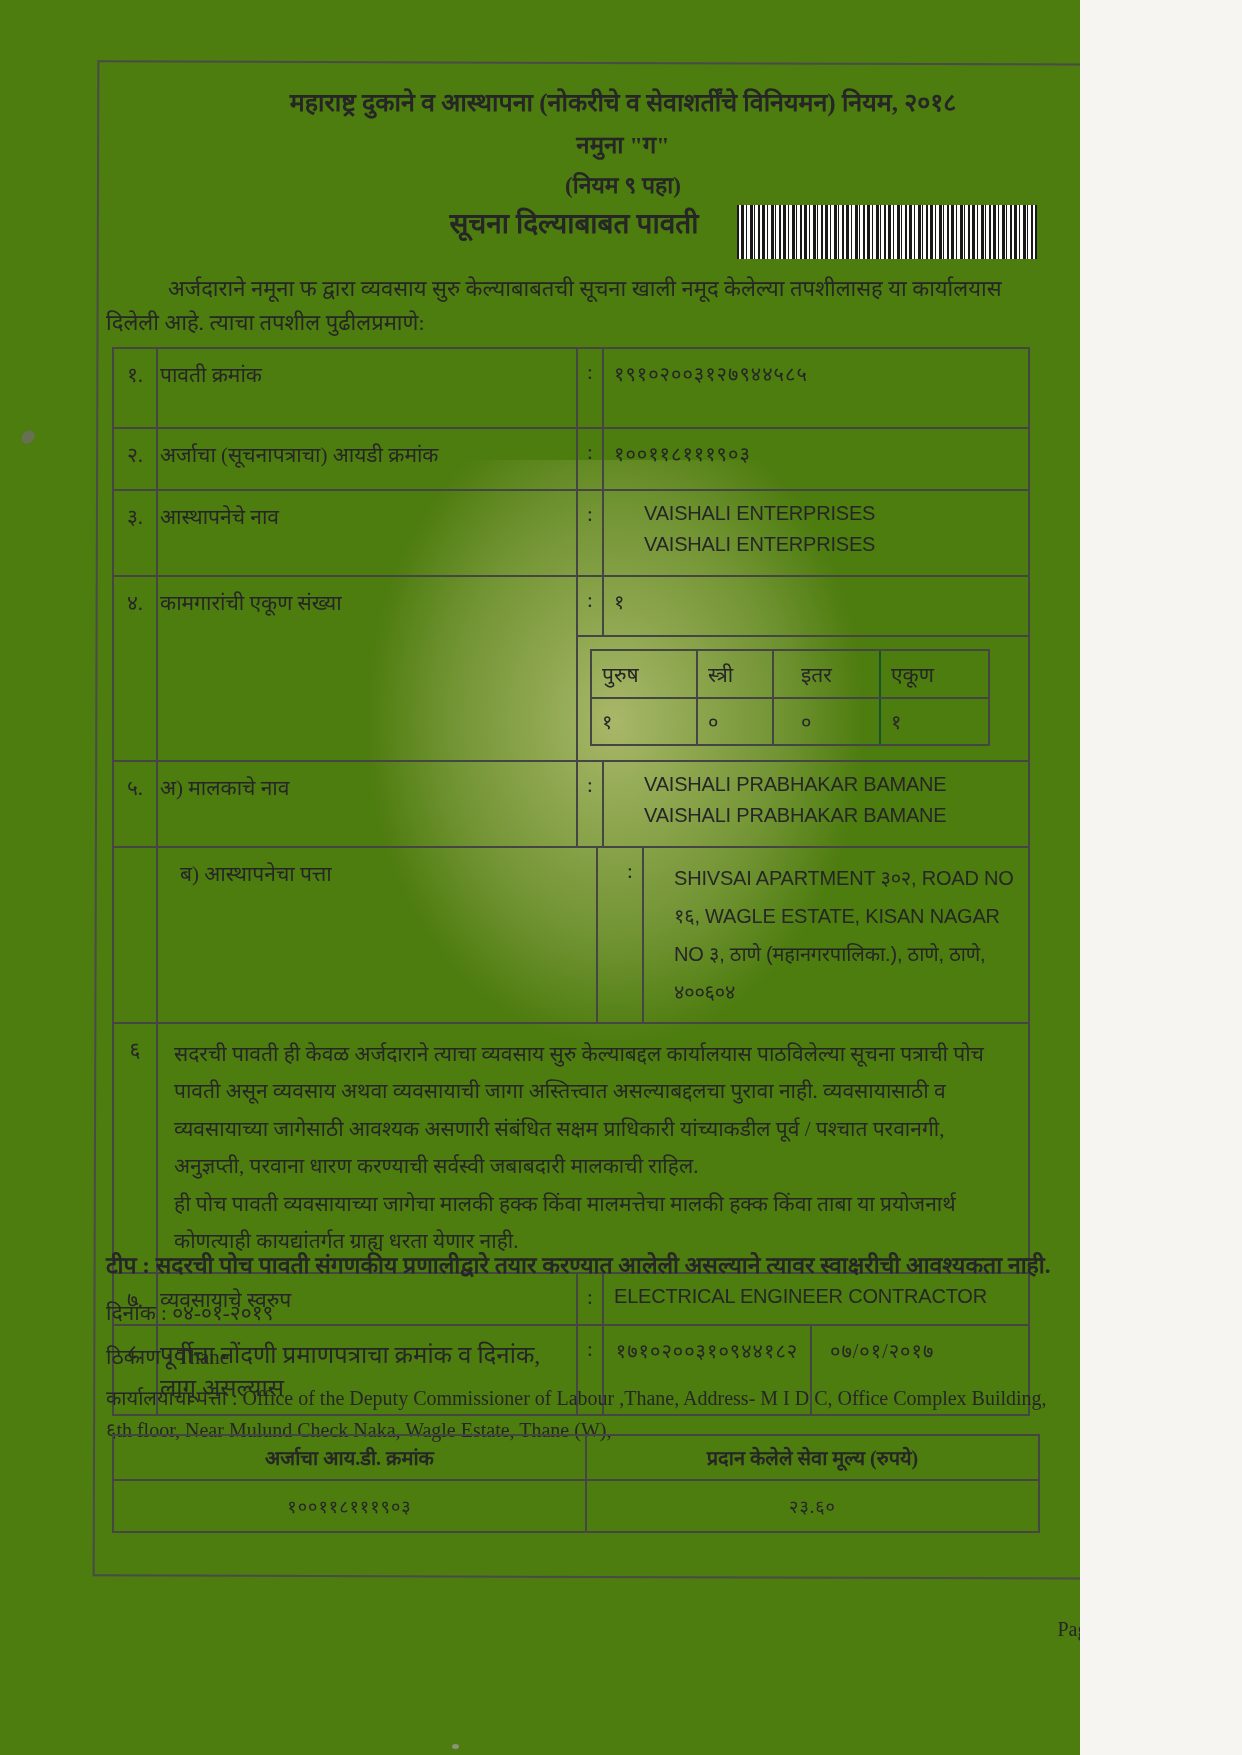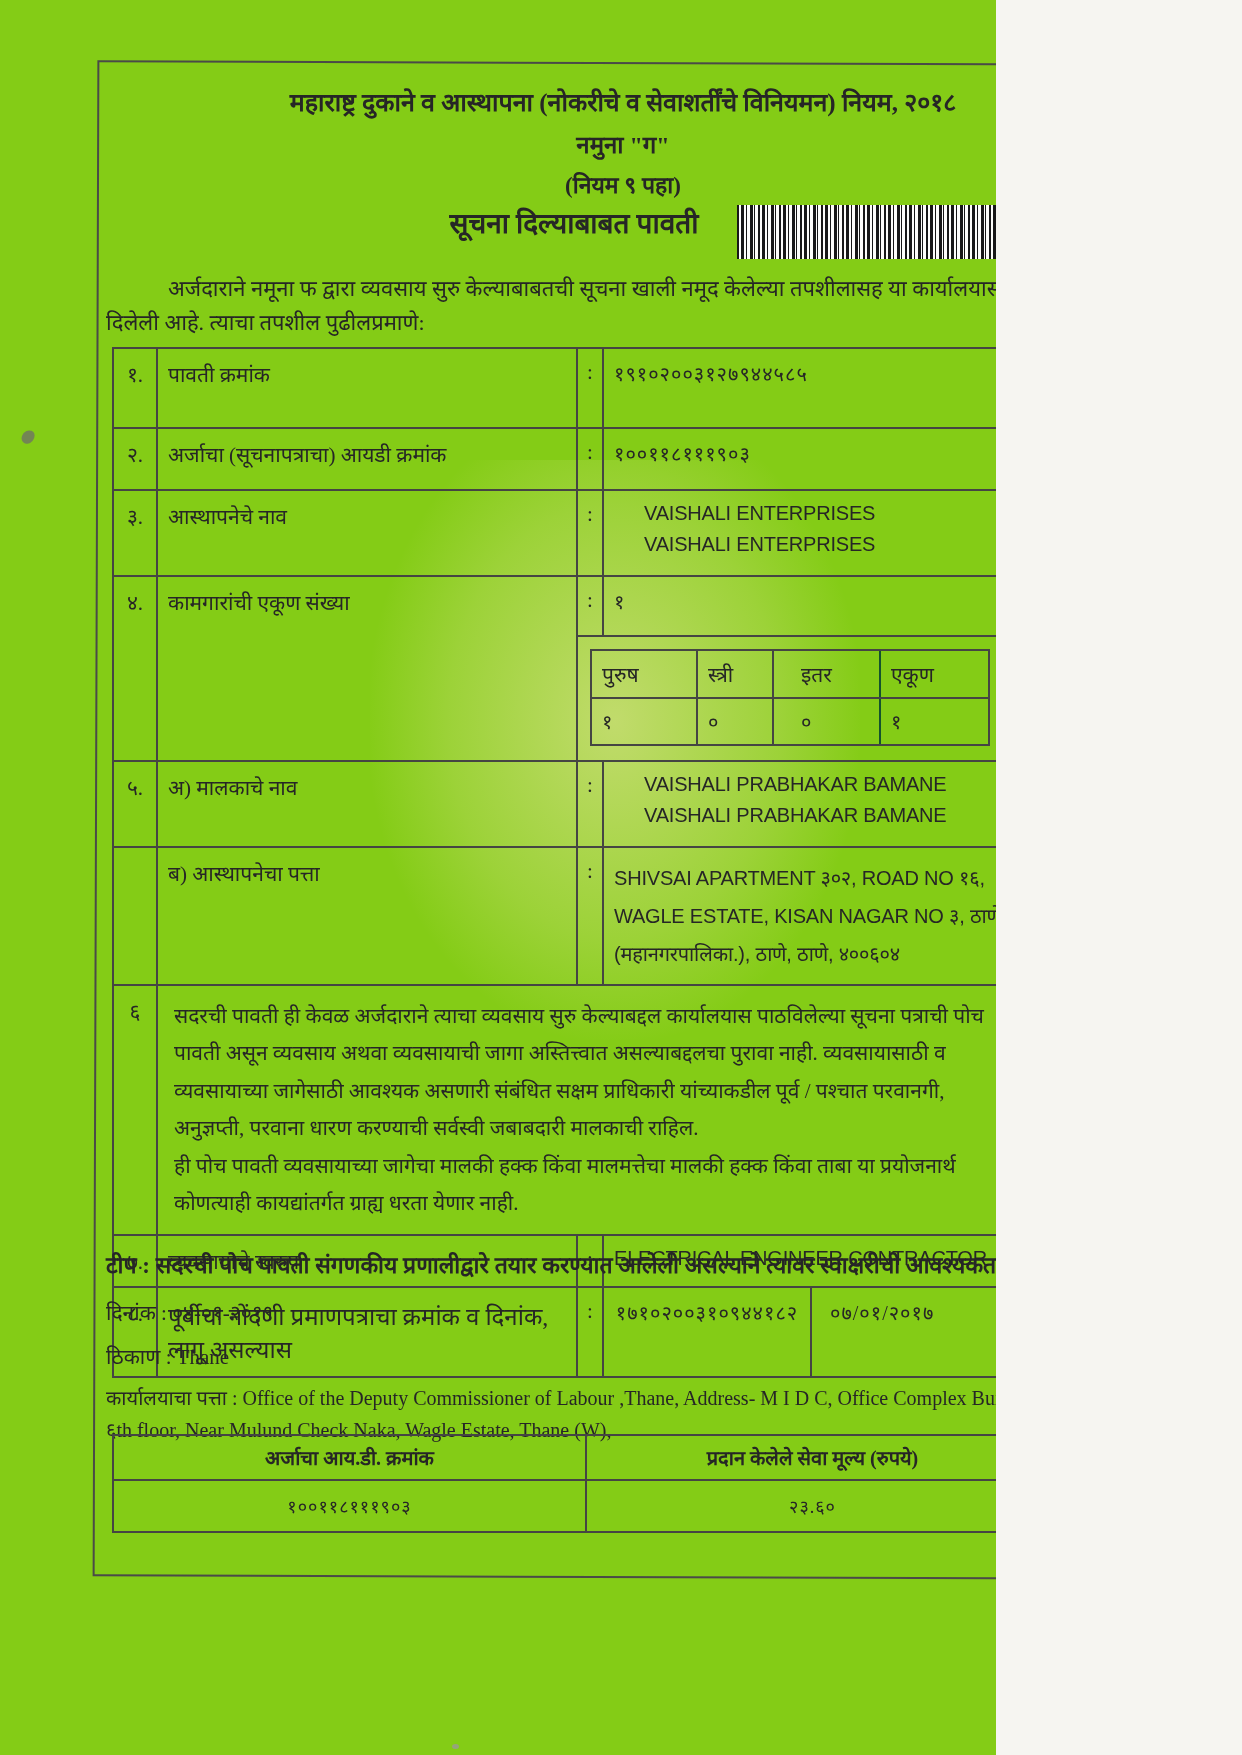--- a/index.html
+++ b/index.html
@@ -2,22 +2,22 @@
 <html><head>
 <meta charset="utf-8">
 <style>
   html,body { margin:0; padding:0; }
   body {
     width:1242px; height:1755px;
     background:#f6f5f1;
     font-family:"Liberation Serif","DejaVu Serif",serif;
   }
   .sheet {
-    position:relative; width:996px; height:1755px;
-    background:#84cc16; overflow:hidden; color:#262626;
+    position:relative; width:1080px; height:1755px;
+    background:#4d7c0f; overflow:hidden; color:#262626;
   }
   .page-border {
     position:absolute; left:95px; top:62px; width:1055px; height:1516px;
     border:2px solid #4a4a48; transform:rotate(0.18deg); box-sizing:border-box;
   }
   .watermark {
     position:absolute; left:370px; top:460px; width:490px; height:580px;
     background:radial-gradient(ellipse at 50% 45%, rgba(243,232,178,0.55),
                rgba(243,232,178,0.22) 48%, rgba(243,232,178,0) 72%);
     pointer-events:none;
@@ -45,28 +45,28 @@
   }
   
   .mtable {
     position:absolute; left:112px; top:347px; width:918px;
     border:2px solid #454543; box-sizing:border-box; font-size:21px;
   }
   .mrow { display:flex; border-bottom:2px solid #454543; align-items:stretch; }
   .mrow:last-child { border-bottom:none; }
   .c { box-sizing:border-box; padding:11px 8px; }
   .c-no    { width:44px;  border-right:2px solid #454543; text-align:center; }
-  .c-label { width:420px; border-right:2px solid #454543; padding-left:10px; }
+  .c-label { width:420px; border-right:2px solid #454543; padding-left:2px; }
   .c-colon { width:26px;  border-right:2px solid #454543; text-align:center; }
   .c-val   { flex:1; padding-left:10px; }
   .c-wide  { flex:1; padding:12px 16px; line-height:1.78; }
   .en { font-family:"Liberation Sans","DejaVu Sans",sans-serif; font-size:20px; letter-spacing:-0.2px; }
   .dev-num { font-size:20px; letter-spacing:1px; }
   .rh1{min-height:78px;} .rh2{min-height:60px;} .rh3{min-height:78px;}
-  .rh4{min-height:166px;} .rh5a{min-height:68px;} .rh5b{min-height:100px;}
+  .rh4{min-height:166px;} .rh5a{min-height:68px;} .rh5b{min-height:100px;gap:20px;}
   .rh6{min-height:210px;} .rh7{min-height:50px;} .rh8{min-height:46px;}
   .two-line div { margin-bottom:8px;margin-left:30px; }
   
   .r4block { flex:1; display:flex; flex-direction:column; }
   .r4top { display:flex; border-bottom:2px solid #454543; min-height:58px; }
   .r4bottom { padding:12px 8px 14px 12px; }
   .subtable { width:400px; border:2px solid #454543; box-sizing:border-box; }
   .sub-row { display:flex; }
   .sub-row.head { border-bottom:2px solid #454543; }
   .sub-cell { box-sizing:border-box; padding:9px 10px; min-height:42px; }

